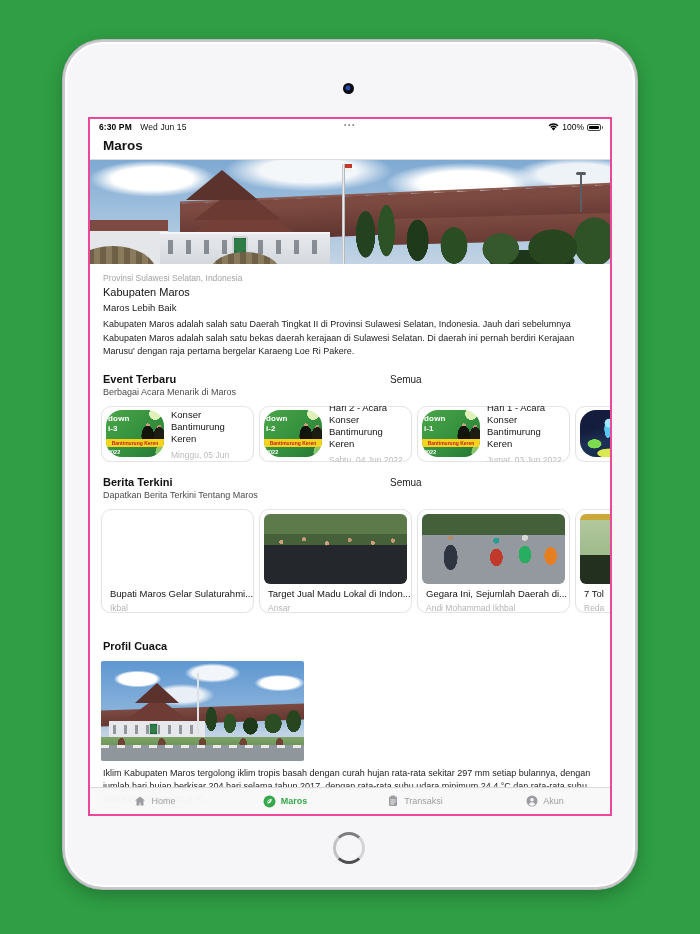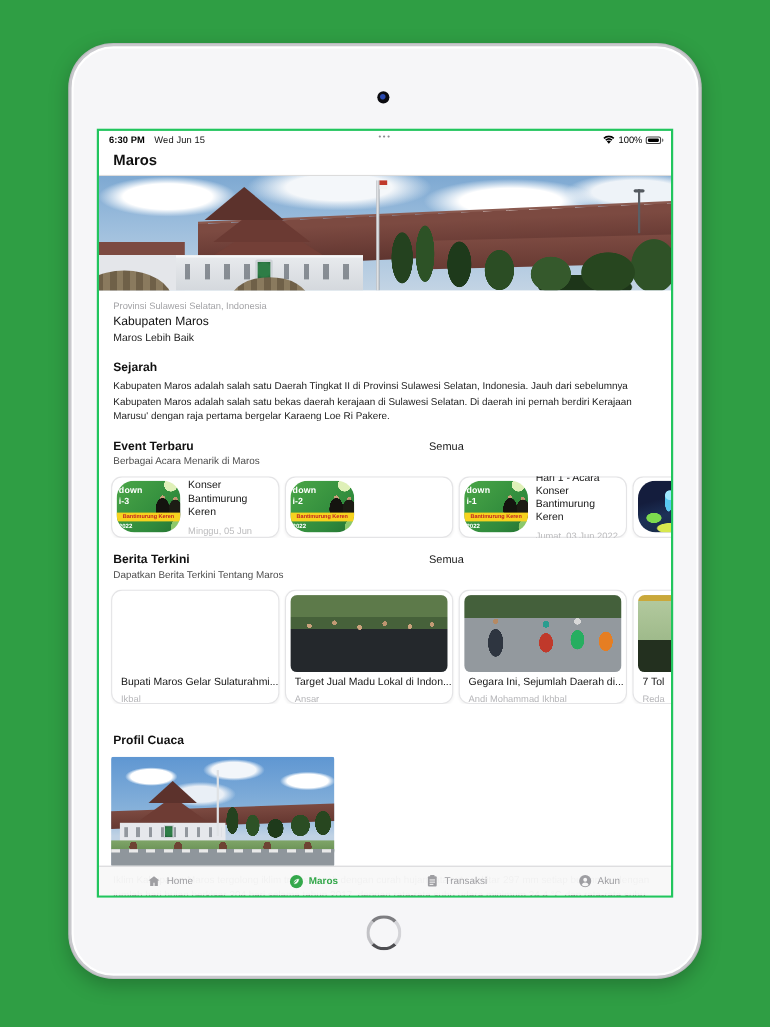--- a/index.html
+++ b/index.html
@@ -10,21 +10,21 @@
   .tablet { position:absolute; left:63px; top:40px; width:574px; height:849px;
     background:#f6f6f8; border-radius:40px;
     border:2px solid #c9c9cd;
     box-shadow:0 0 0 1px #b9b9bd, inset 0 0 0 2px #ffffff, 0 6px 18px rgba(0,0,0,.25); }
   .camera { position:absolute; left:278px; top:41px; width:11px; height:11px; border-radius:50%;
     background:radial-gradient(circle at 45% 45%, #2a49b0 0 2px, #0c0c10 3px); }
   .home-circle { position:absolute; left:268px; top:790px; width:32px; height:32px; border-radius:50%;
     border:3px solid; border-color:#7d7d81 #d4d4d8 #4e4e52 #c2c2c6; }
 
   .screen { position:absolute; left:23px; top:75px; width:524px; height:699px;
-    background:#ffffff; border:2px solid #22c55e; overflow:hidden; }
+    background:#ffffff; border:2px solid #ec4899; overflow:hidden; }
 
   
   .statusbar { position:relative; height:15px; padding:3px 9px 0 9px; font-size:8.5px; color:#000; }
   .sb-left { float:left; font-weight:600; letter-spacing:.1px; }
   .sb-left .sb-date { font-weight:400; margin-left:6px; color:#111; }
   .sb-dots { position:absolute; left:0; right:0; top:2px; text-align:center; color:#8b8b90; font-size:7px; letter-spacing:1.5px; }
   .sb-right { float:right; display:flex; align-items:center; gap:3px; }
   .sb-right svg { display:block; }
   .battery { position:relative; width:14px; height:7px; border:1px solid #444; border-radius:2px; }
   .battery::before { content:""; position:absolute; left:1px; top:1px; bottom:1px; right:1px; background:#000; border-radius:1px; }
@@ -267,21 +267,20 @@
 
     <div class="content">
 
       <div class="pad">
         <div class="loc-label">Provinsi Sulawesi Selatan, Indonesia</div>
         <div class="place-name">Kabupaten Maros</div>
         <div class="tagline">Maros Lebih Baik</div>
       </div>
 
       <div class="pad">
-        <div class="section-title sejarah-title">Sejarah</div>
         <div class="body-text">Kabupaten Maros adalah salah satu Daerah Tingkat II di Provinsi Sulawesi Selatan, Indonesia. Jauh dari sebelumnya Kabupaten Maros adalah salah satu bekas daerah kerajaan di Sulawesi Selatan. Di daerah ini pernah berdiri Kerajaan Marusu' dengan raja pertama bergelar Karaeng Loe Ri Pakere.</div>
       </div>
 
       <div class="section-head pad">
         <div class="section-title">Event Terbaru</div>
         <div class="section-sub">Berbagai Acara Menarik di Maros</div>
         <div class="see-all">Semua</div>
       </div>
       <div class="card-row">
 
@@ -297,20 +296,24 @@
             <div class="ev-date">Minggu, 05 Jun 2022</div>
           </div>
         </div>
 
         <div class="ev-card">
           <div class="ev-thumb">
             <span class="ev-txt1">down</span>
             <span class="ev-txt2">i-2</span>
             <span class="ev-ribbon">Bantimurung Keren</span>
             <span class="ev-year">2022</span>
+          </div>
+          <div class="ev-meta">
+            <div class="ev-title">Hari 2 - Acara Konser Bantimurung Keren</div>
+            <div class="ev-date">Sabtu, 04 Jun 2022</div>
           </div>
         </div>
 
         <div class="ev-card">
           <div class="ev-thumb">
             <span class="ev-txt1">down</span>
             <span class="ev-txt2">i-1</span>
             <span class="ev-ribbon">Bantimurung Keren</span>
             <span class="ev-year">2022</span>
           </div>

